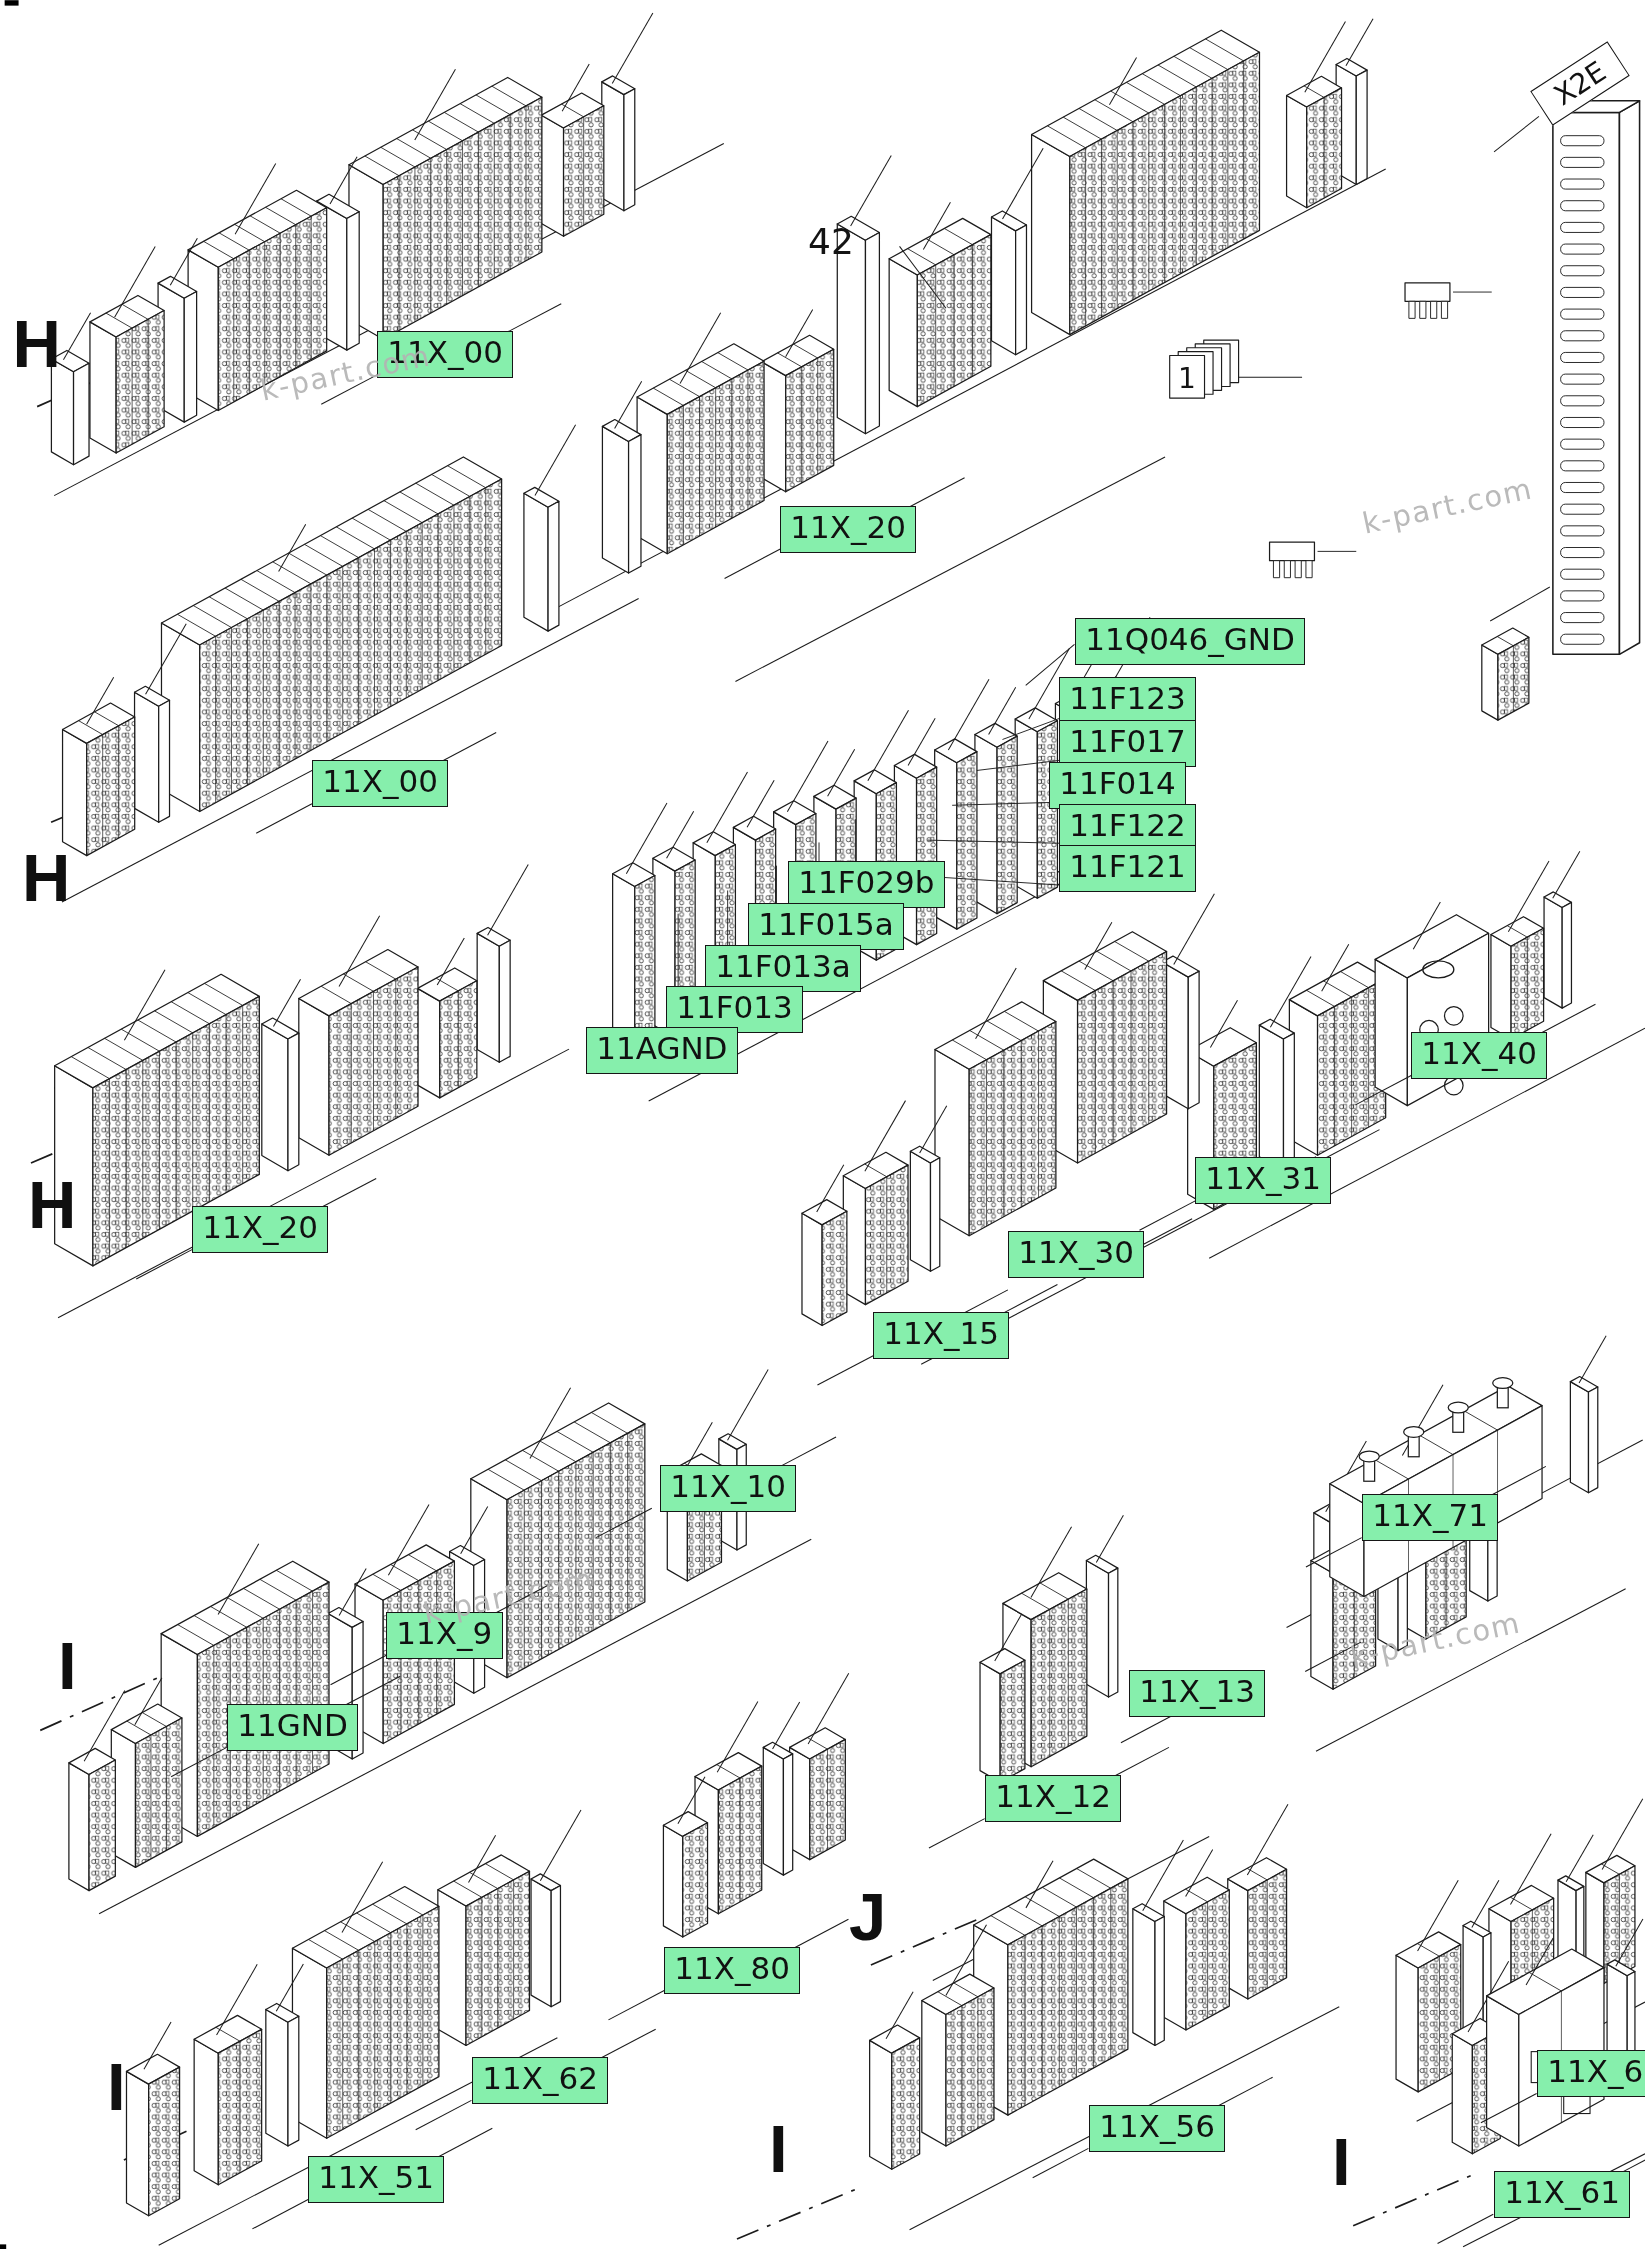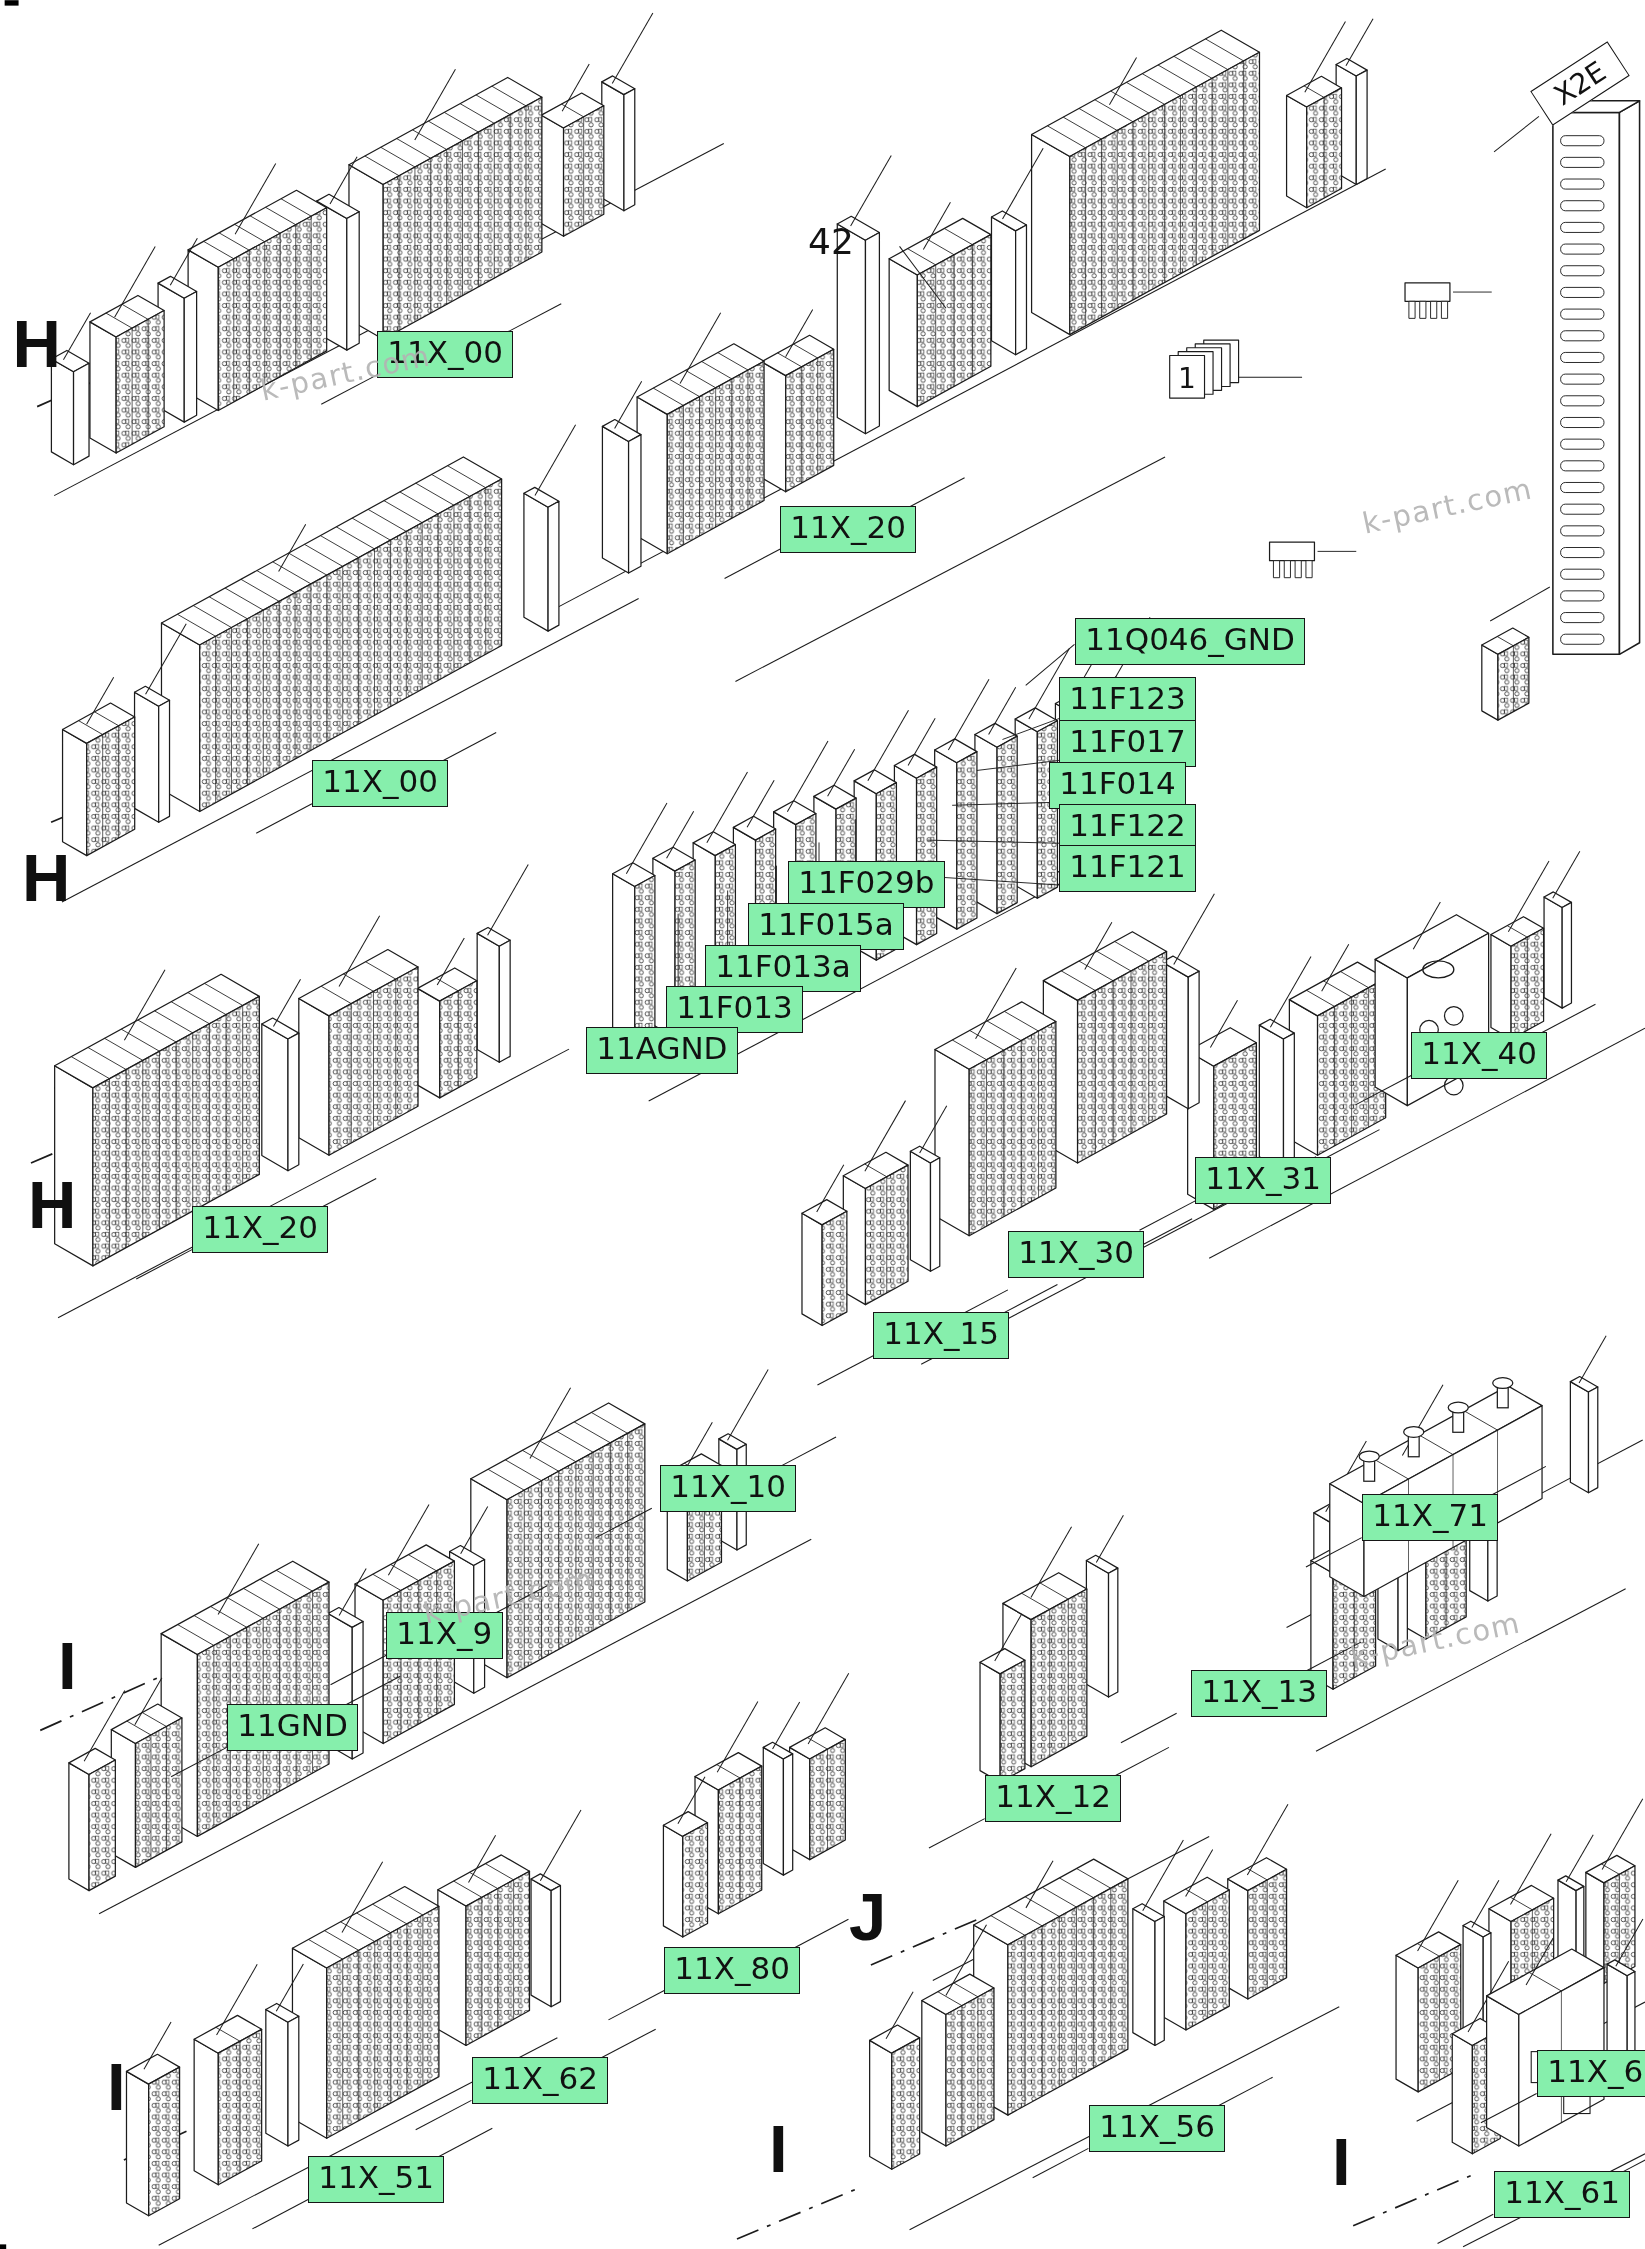--- a/index.html
+++ b/index.html
@@ -868,21 +868,21 @@
   <div class="plabel" style="left:312px;top:760px">11X_00</div>
   <div class="plabel" style="left:192px;top:1206px">11X_20</div>
   <div class="plabel" style="left:1411px;top:1032px">11X_40</div>
   <div class="plabel" style="left:1195px;top:1157px">11X_31</div>
   <div class="plabel" style="left:1008px;top:1231px">11X_30</div>
   <div class="plabel" style="left:873px;top:1312px">11X_15</div>
   <div class="plabel" style="left:660px;top:1465px">11X_10</div>
   <div class="plabel" style="left:386px;top:1612px">11X_9</div>
   <div class="plabel" style="left:227px;top:1704px">11GND</div>
   <div class="plabel" style="left:1362px;top:1494px">11X_71</div>
-  <div class="plabel" style="left:1191px;top:1670px">11X_13</div>
+  <div class="plabel" style="left:1129px;top:1670px">11X_13</div>
   <div class="plabel" style="left:985px;top:1775px">11X_12</div>
   <div class="plabel" style="left:1537px;top:2050px">11X_60</div>
   <div class="plabel" style="left:664px;top:1947px">11X_80</div>
   <div class="plabel" style="left:472px;top:2057px">11X_62</div>
   <div class="plabel" style="left:308px;top:2156px">11X_51</div>
   <div class="plabel" style="left:1089px;top:2105px">11X_56</div>
   <div class="plabel" style="left:1494px;top:2171px">11X_61</div>
 </div>
 
 

